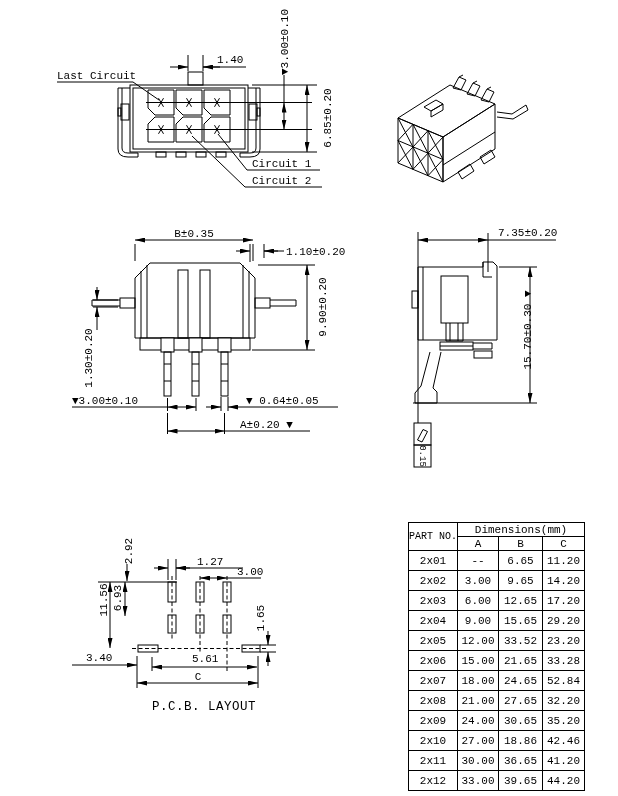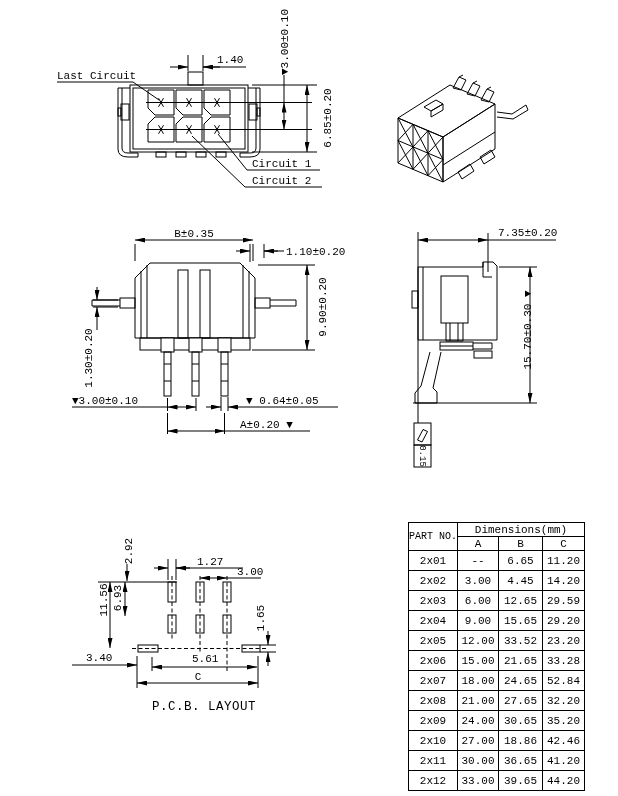--- a/index.html
+++ b/index.html
@@ -303,28 +303,28 @@
     </tr>
     <tr class="drow">
       <td>2x01</td>
       <td>--</td>
       <td>6.65</td>
       <td>11.20</td>
     </tr>
     <tr class="drow">
       <td>2x02</td>
       <td>3.00</td>
-      <td>4.45</td>
+      <td>9.65</td>
       <td>14.20</td>
     </tr>
     <tr class="drow">
       <td>2x03</td>
       <td>6.00</td>
       <td>12.65</td>
-      <td>29.59</td>
+      <td>17.20</td>
     </tr>
     <tr class="drow">
       <td>2x04</td>
       <td>9.00</td>
       <td>15.65</td>
       <td>29.20</td>
     </tr>
     <tr class="drow">
       <td>2x05</td>
       <td>12.00</td>

